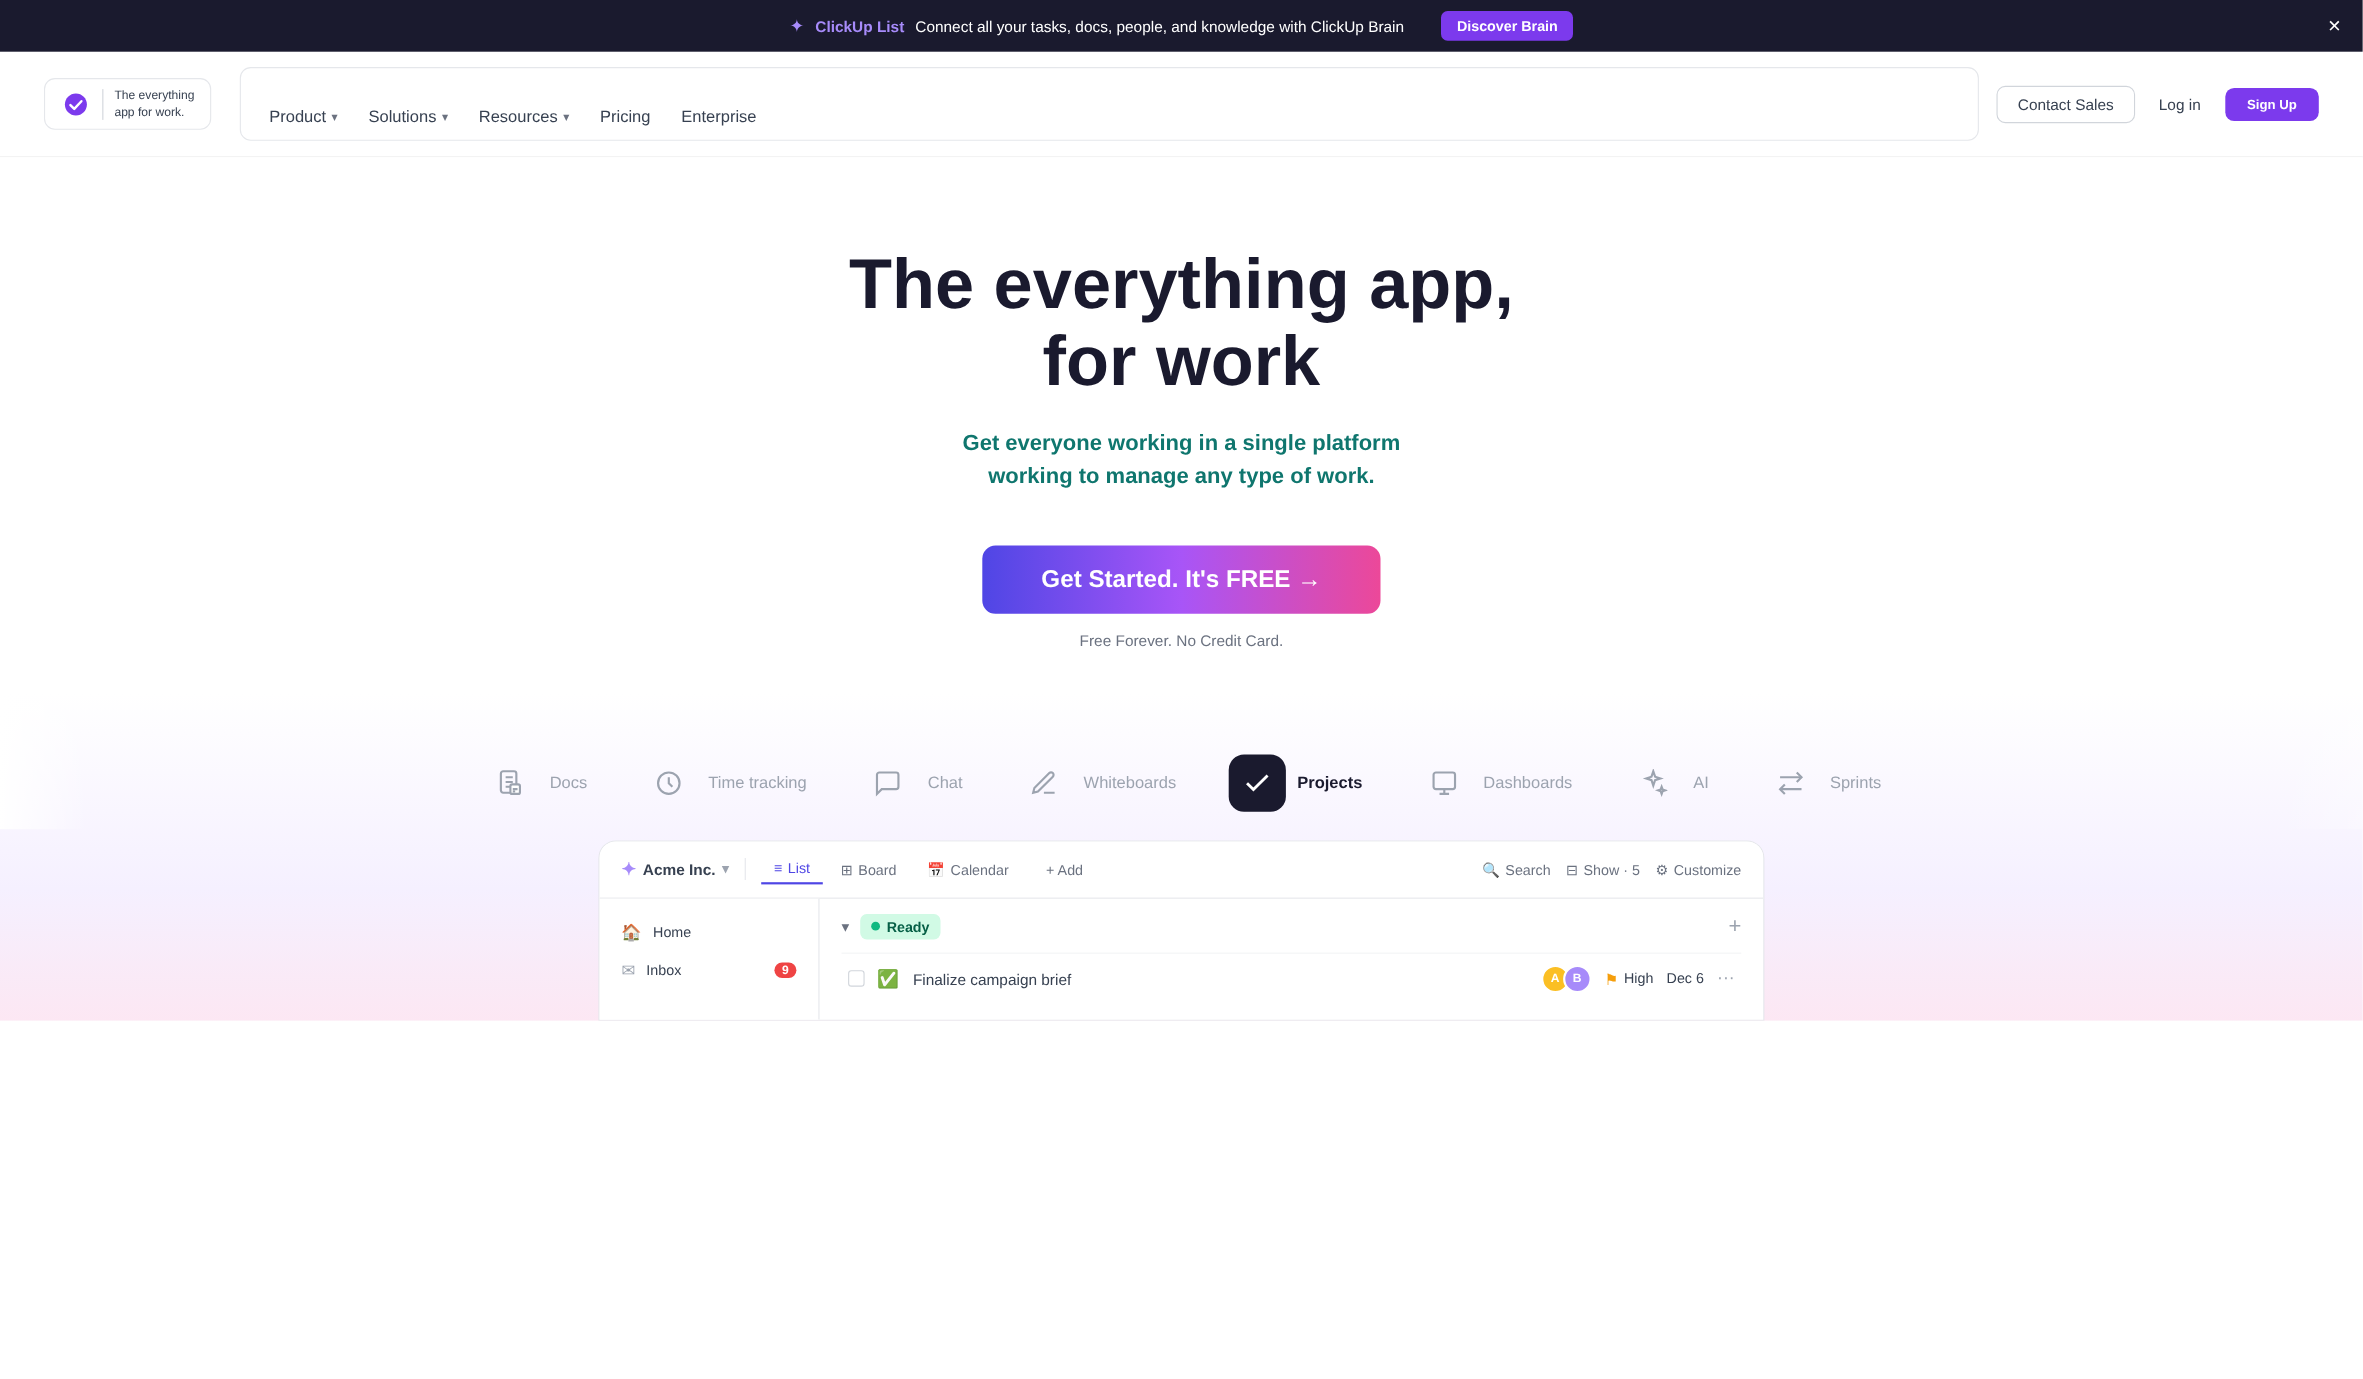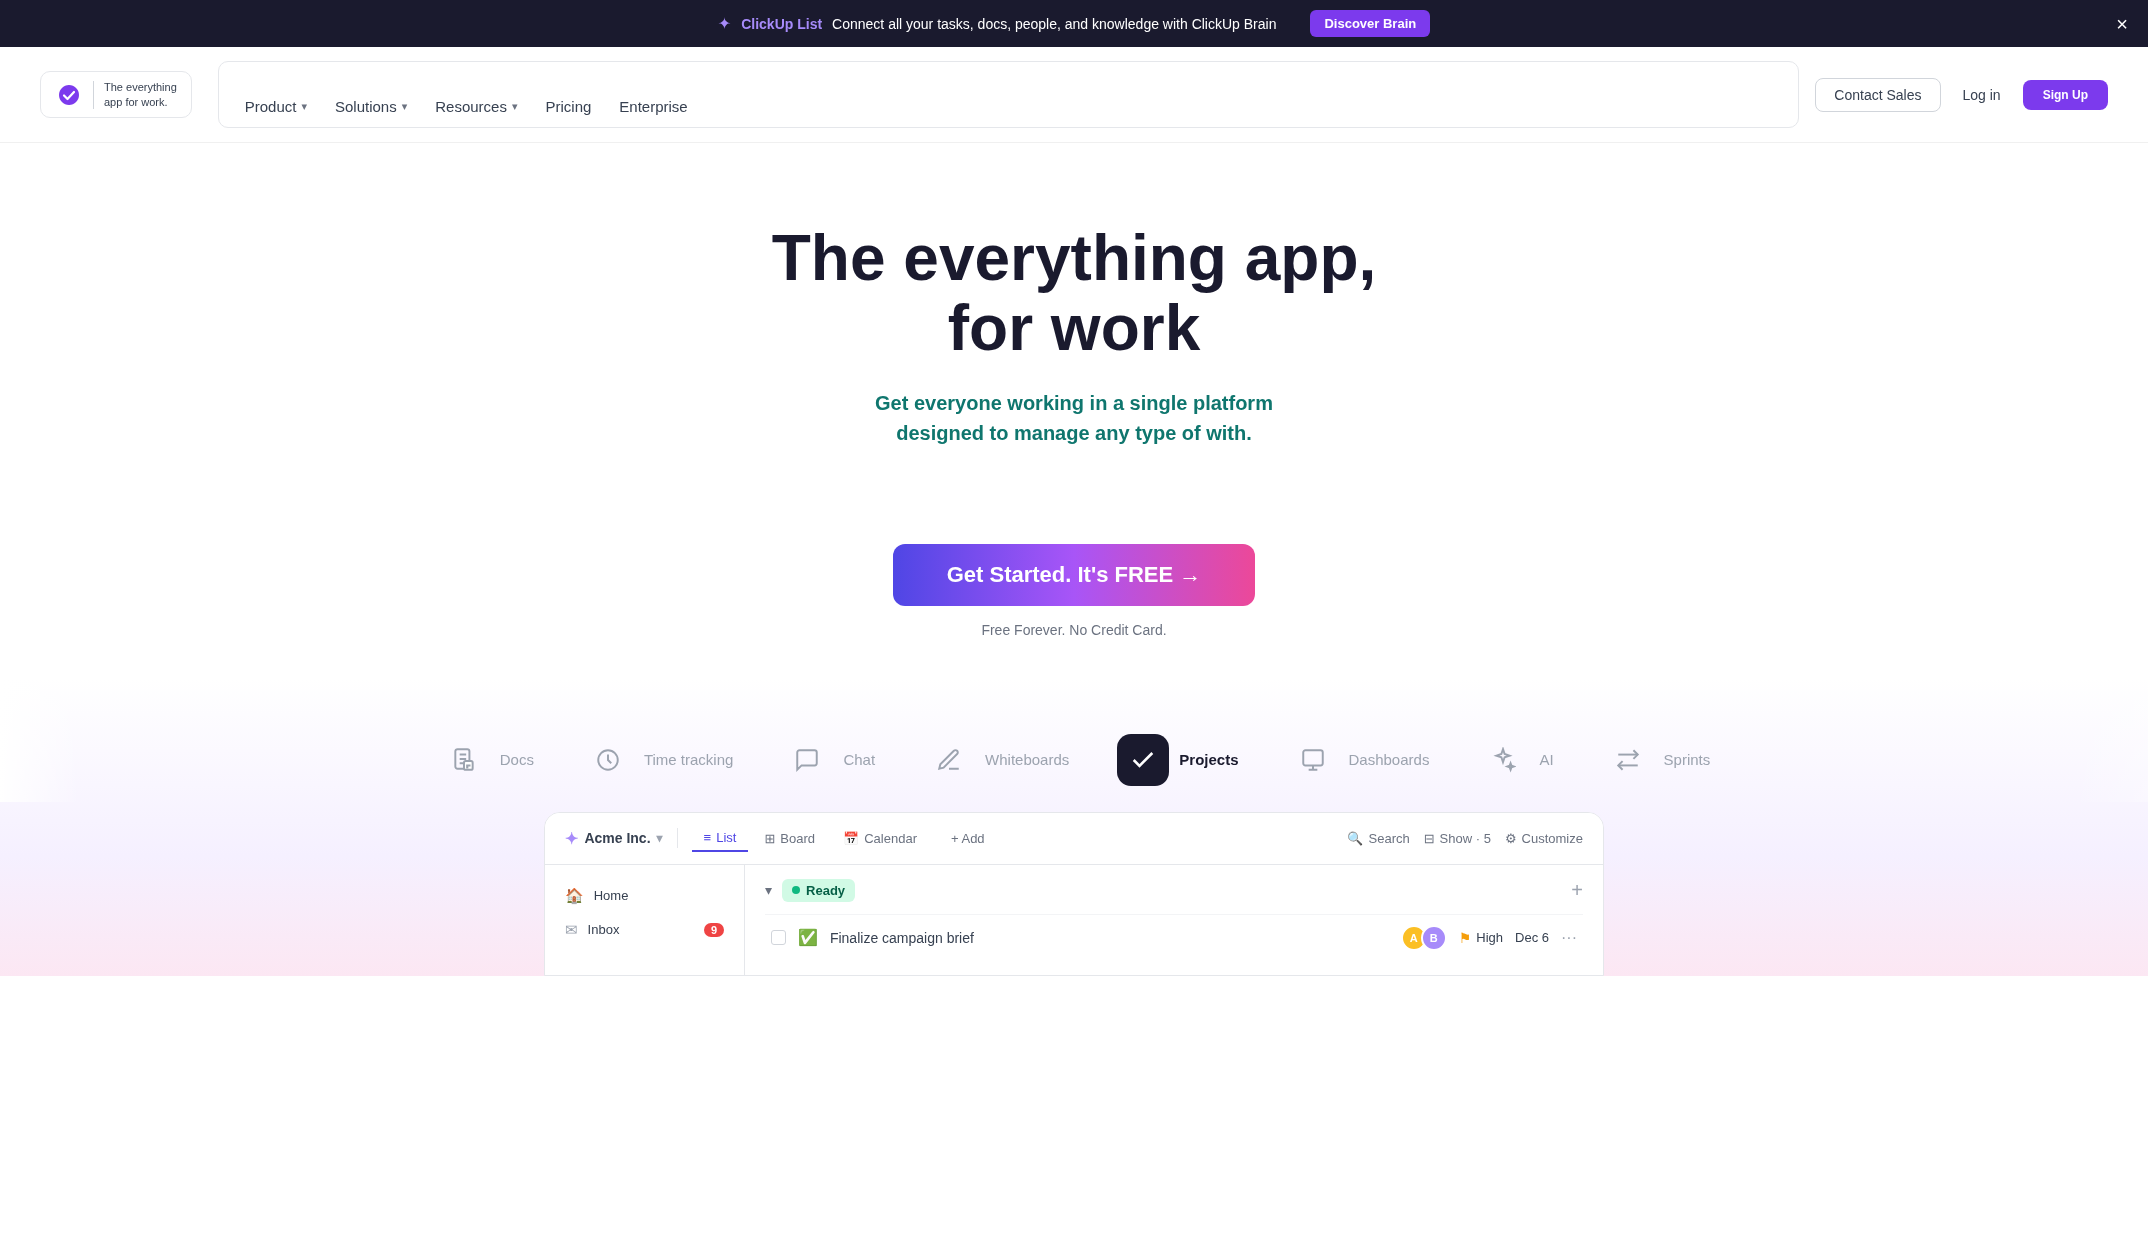--- a/index.html
+++ b/index.html
@@ -146,21 +146,20 @@
       background: linear-gradient(90deg, #4f46e5, #a855f7, #ec4899);
       color: #fff;
       font-size: 22px;
       font-weight: 700;
       padding: 18px 54px;
       border-radius: 12px;
       border: none;
       cursor: pointer;
       margin-bottom: 16px;
       text-decoration: none;
-      margin-top: 48px;
     }
     .free-note {
       font-size: 14px;
       color: #6b7280;
     }
 
     
     .feature-tabs {
       display: flex;
       align-items: center;
@@ -428,21 +427,21 @@
   </div>
 </nav>
 
 <section class="hero">
   <h1>
     <span>The everything app,</span><br>
     <span>for work</span>
   </h1>
   <p class="subtitle">
     <span>Get everyone working in a single platform</span><br>
-    <span>designed to manage any type of with.</span>
+    <span>working to manage any type of work.</span>
   </p>
   <button class="cta-btn">Get Started. It's FREE →</button>
   <p class="free-note">Free Forever. No Credit Card.</p>
 </section>
 
 <div class="lower-section">
 
   <div class="feature-tabs">
     <div class="fade-left"></div>
 

